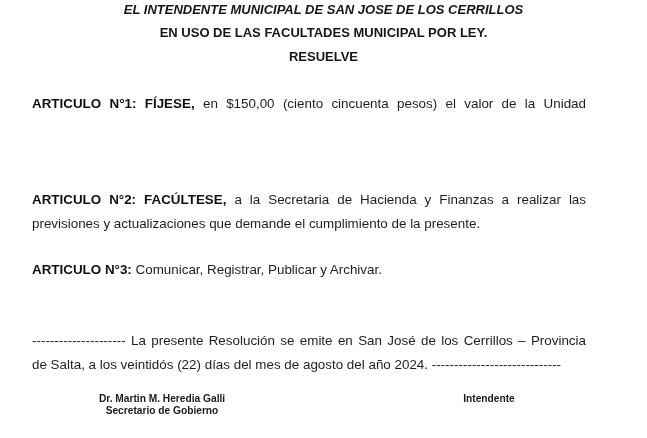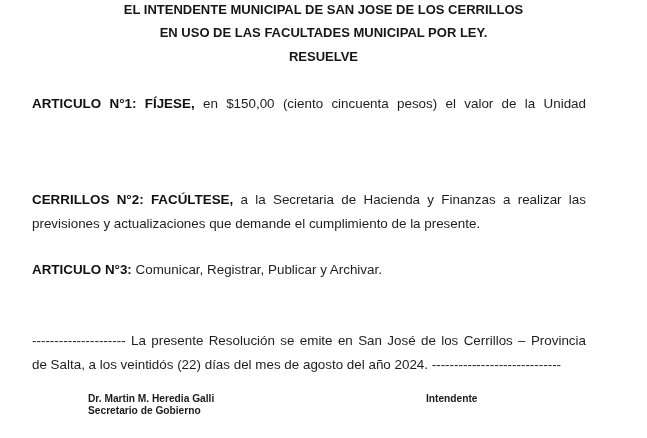--- a/index.html
+++ b/index.html
@@ -18,21 +18,21 @@
     .header {
       position: absolute;
       left: 0;
       width: 647px;
       text-align: center;
       font-weight: bold;
       font-size: 13px;
       line-height: 16px;
       color: #161616;
     }
-    .h1 { top: 2px; }
+    .h1 { top: 2px; font-style: italic; }
     .h2 { top: 25px; }
     .h3 { top: 49px; }
 
     .para {
       position: absolute;
       left: 32px;
       width: 554px;
       font-size: 13.4px;
       line-height: 24px;
       text-align: justify;
@@ -50,20 +50,21 @@
     }
     .art1 { top: 92px; }
     .art2 { top: 188px; }
     .art3 { top: 258px; }
     .closing { top: 307px; margin-top: 22px; }
 
     .b { font-weight: bold; color: #111; }
 
     .sig {
       position: absolute;
+      text-align: center;
       font-weight: bold;
       font-size: 10.2px;
       line-height: 12px;
       color: #1a1a1a;
     }
     .sig-left { left: 88px; top: 393px; width: 148px; }
     .sig-right { left: 426px; top: 393px; width: 126px; }
   </style>
 </head>
 <body>
@@ -72,21 +73,21 @@
 
   <div class="header h1">EL INTENDENTE MUNICIPAL DE SAN JOSE DE LOS CERRILLOS</div>
   <div class="header h2">EN USO DE LAS FACULTADES MUNICIPAL POR LEY.</div>
   <div class="header h3">RESUELVE</div>
 
   <div class="para art1">
     <span class="line"><span class="b">ARTICULO N°1:</span> <span class="b">FÍJESE,</span><span> en $150,00 (ciento cincuenta pesos) el valor de la Unidad</span></span>
   </div>
 
   <div class="para art2">
-    <span class="line"><span class="b">CERRILLOS N°2:</span> <span class="b">FACÚLTESE,</span><span> a la Secretaria de Hacienda y Finanzas a realizar las</span></span>
+    <span class="line"><span class="b">ARTICULO N°2:</span> <span class="b">FACÚLTESE,</span><span> a la Secretaria de Hacienda y Finanzas a realizar las</span></span>
     <span class="line last">previsiones y actualizaciones que demande el cumplimiento de la presente.</span>
   </div>
 
   <div class="para art3">
     <span class="line last"><span class="b">ARTICULO N°3:</span><span> Comunicar,  Registrar,  Publicar y Archivar.</span></span>
   </div>
 
   <div class="para closing">
     <span class="line">--------------------- La presente Resolución se emite en San José de los Cerrillos – Provincia</span>
     <span class="line last">de Salta, a los veintidós (22) días del mes de agosto del año 2024. -----------------------------</span>

